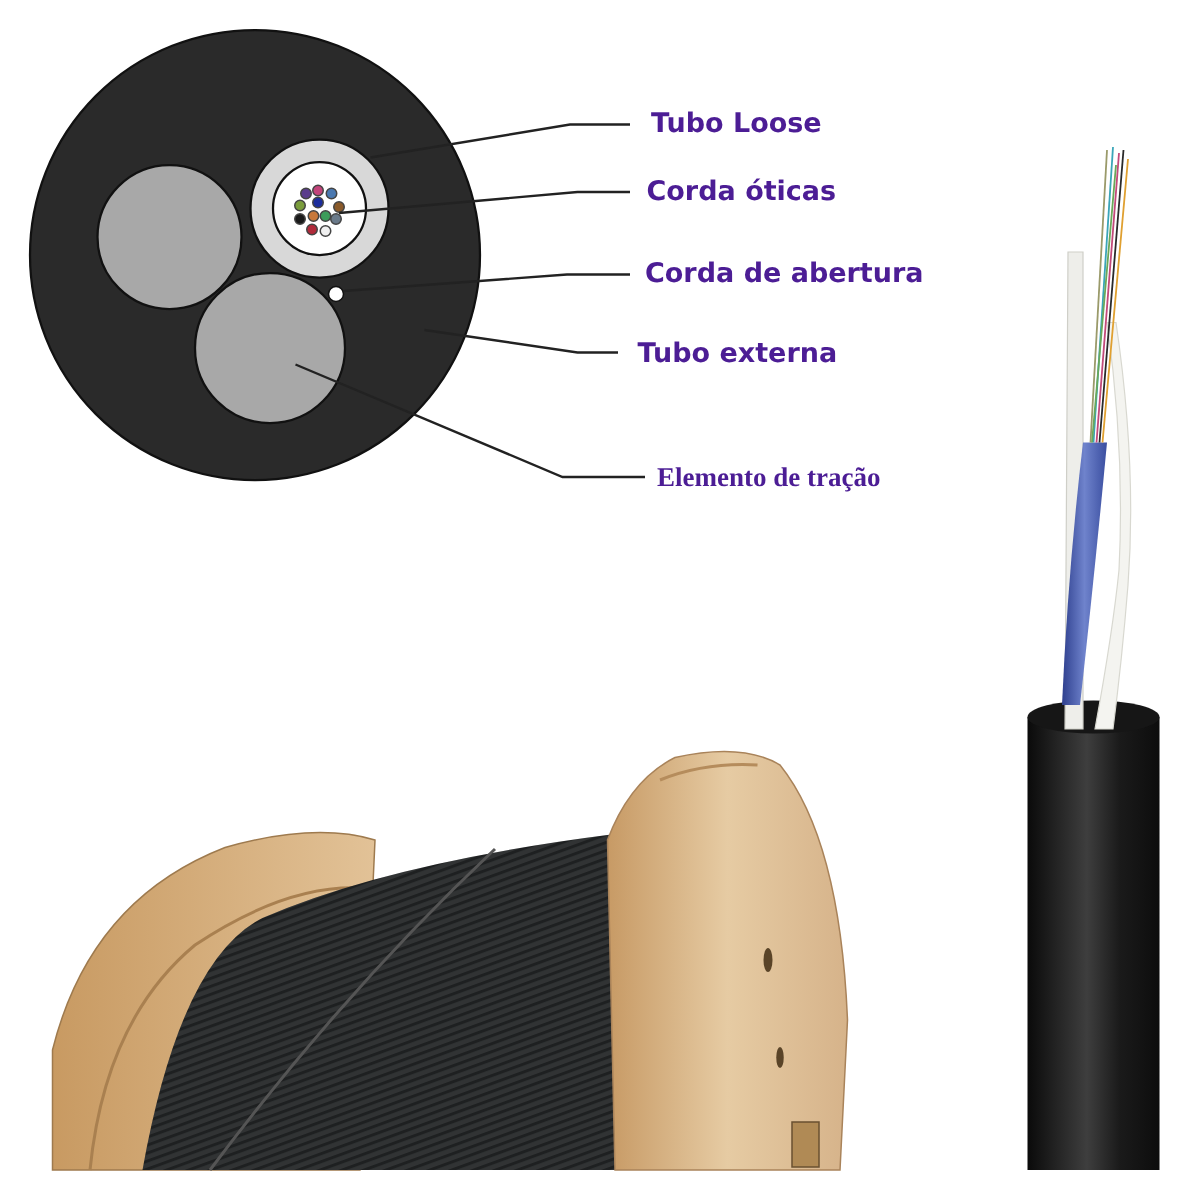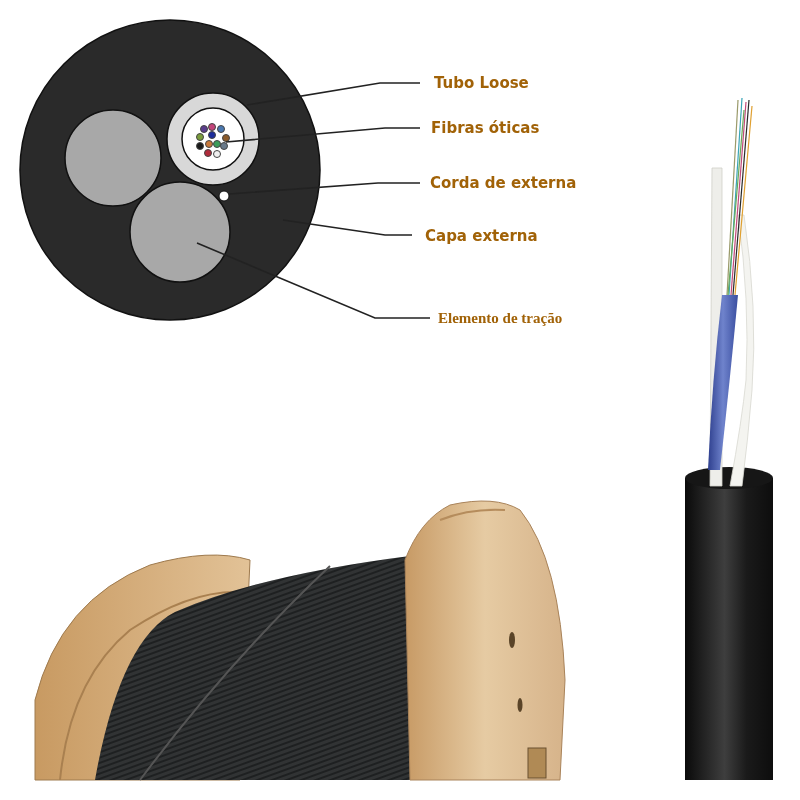--- a/index.html
+++ b/index.html
@@ -2,22 +2,22 @@
 <html><head>
   <meta charset="utf-8">
   <style>
     html, body { margin: 0; padding: 0; background: #ffffff; }
     body { width: 800px; height: 800px; position: relative; overflow: hidden; font-family: "DejaVu Sans", sans-serif; }
     .layer { position: absolute; left: 0; top: 0; width: 800px; height: 800px; }
     .label {
       position: absolute;
       font-family: "DejaVu Sans", sans-serif;
       font-weight: bold;
-      font-size: 15px;
-      color: #a16207;
+      font-size: 18px;
+      color: #4c1d95;
       white-space: nowrap;
       line-height: 18px;
     }
   </style>
 </head>
 <body>
 
 <svg class="layer" viewBox="0 0 800 800" xmlns="http://www.w3.org/2000/svg">
 
   <circle cx="170" cy="170" r="150" fill="#2a2a2a" stroke="#111" stroke-width="1.5"></circle>
@@ -114,16 +114,16 @@
       <line x1="729" y1="295" x2="742" y2="98" stroke="#3aa5b8"></line>
       <line x1="731" y1="295" x2="746" y2="102" stroke="#c24a7a"></line>
       <line x1="733" y1="295" x2="749" y2="100" stroke="#2a2a2a"></line>
       <line x1="735" y1="295" x2="752" y2="106" stroke="#e0a030"></line>
       <line x1="728" y1="295" x2="744" y2="110" stroke="#6aa85a"></line>
     </g>
   </g>
 </svg>
 
 <div class="label" style="left:434px; top:74px;">Tubo Loose</div>
-<div class="label" style="left:431px; top:119px;">Fibras óticas</div>
-<div class="label" style="left:430px; top:174px;">Corda de externa</div>
-<div class="label" style="left:425px; top:227px;">Capa externa</div>
+<div class="label" style="left:431px; top:119px;">Corda óticas</div>
+<div class="label" style="left:430px; top:174px;">Corda de abertura</div>
+<div class="label" style="left:425px; top:227px;">Tubo externa</div>
 <div class="label" style="left:438px; top:309px;font-family:Liberation Serif, serif;">Elemento de tração</div>
 
 </body></html>

